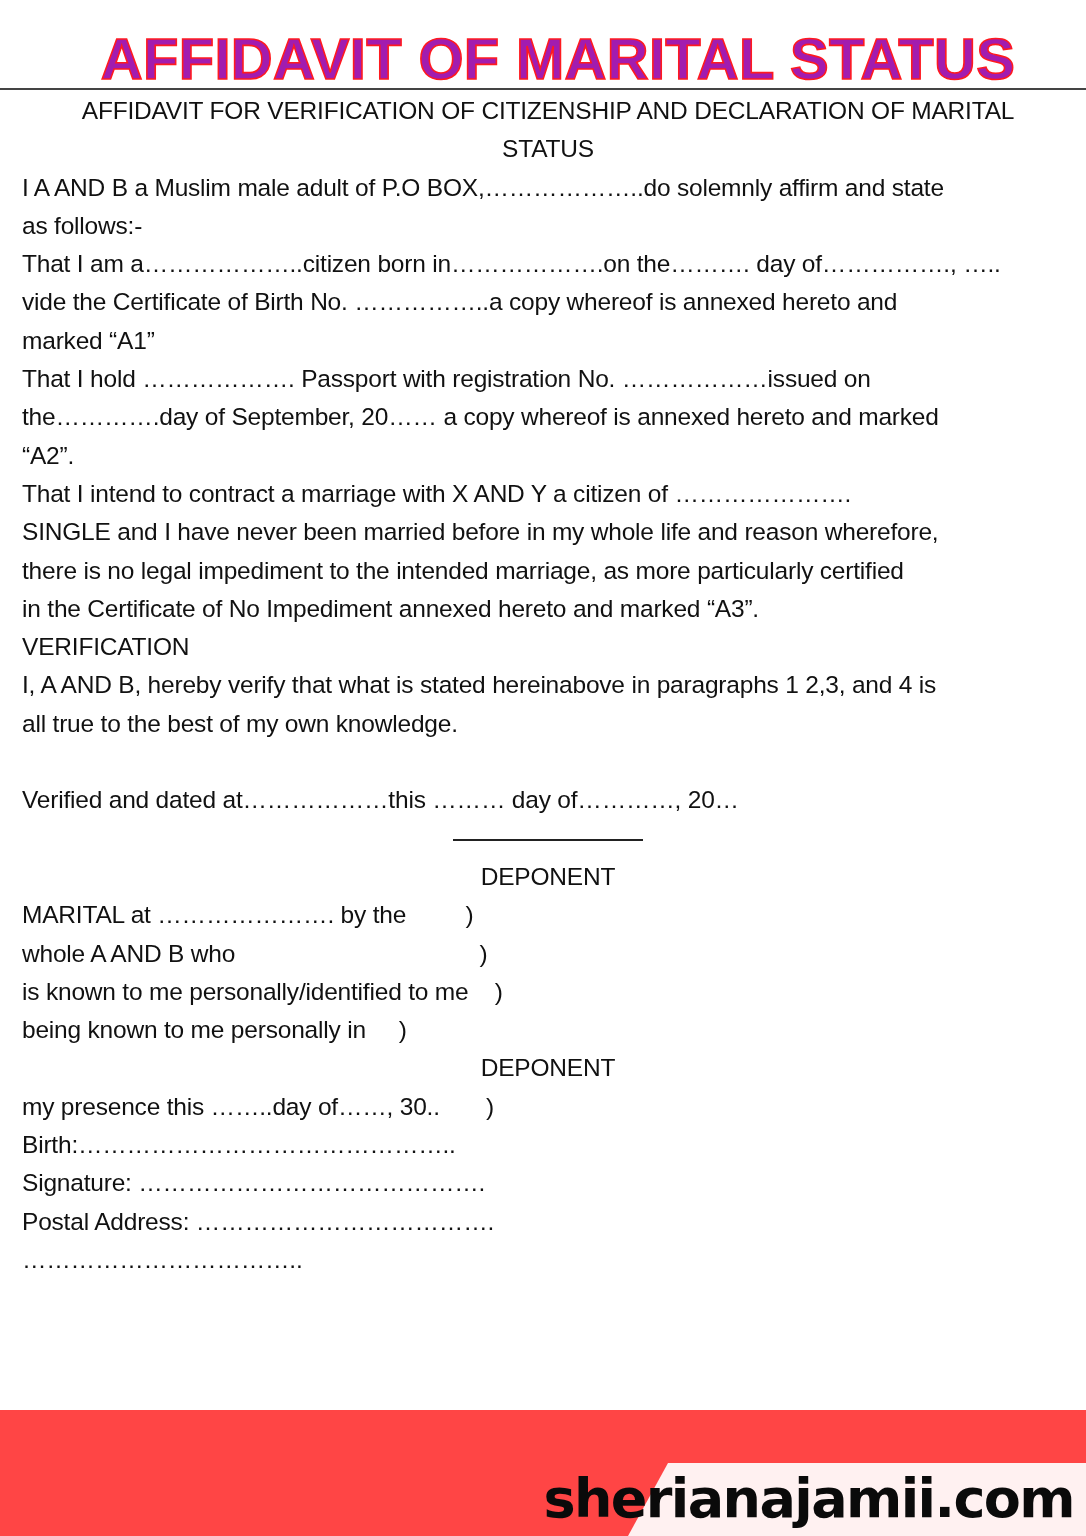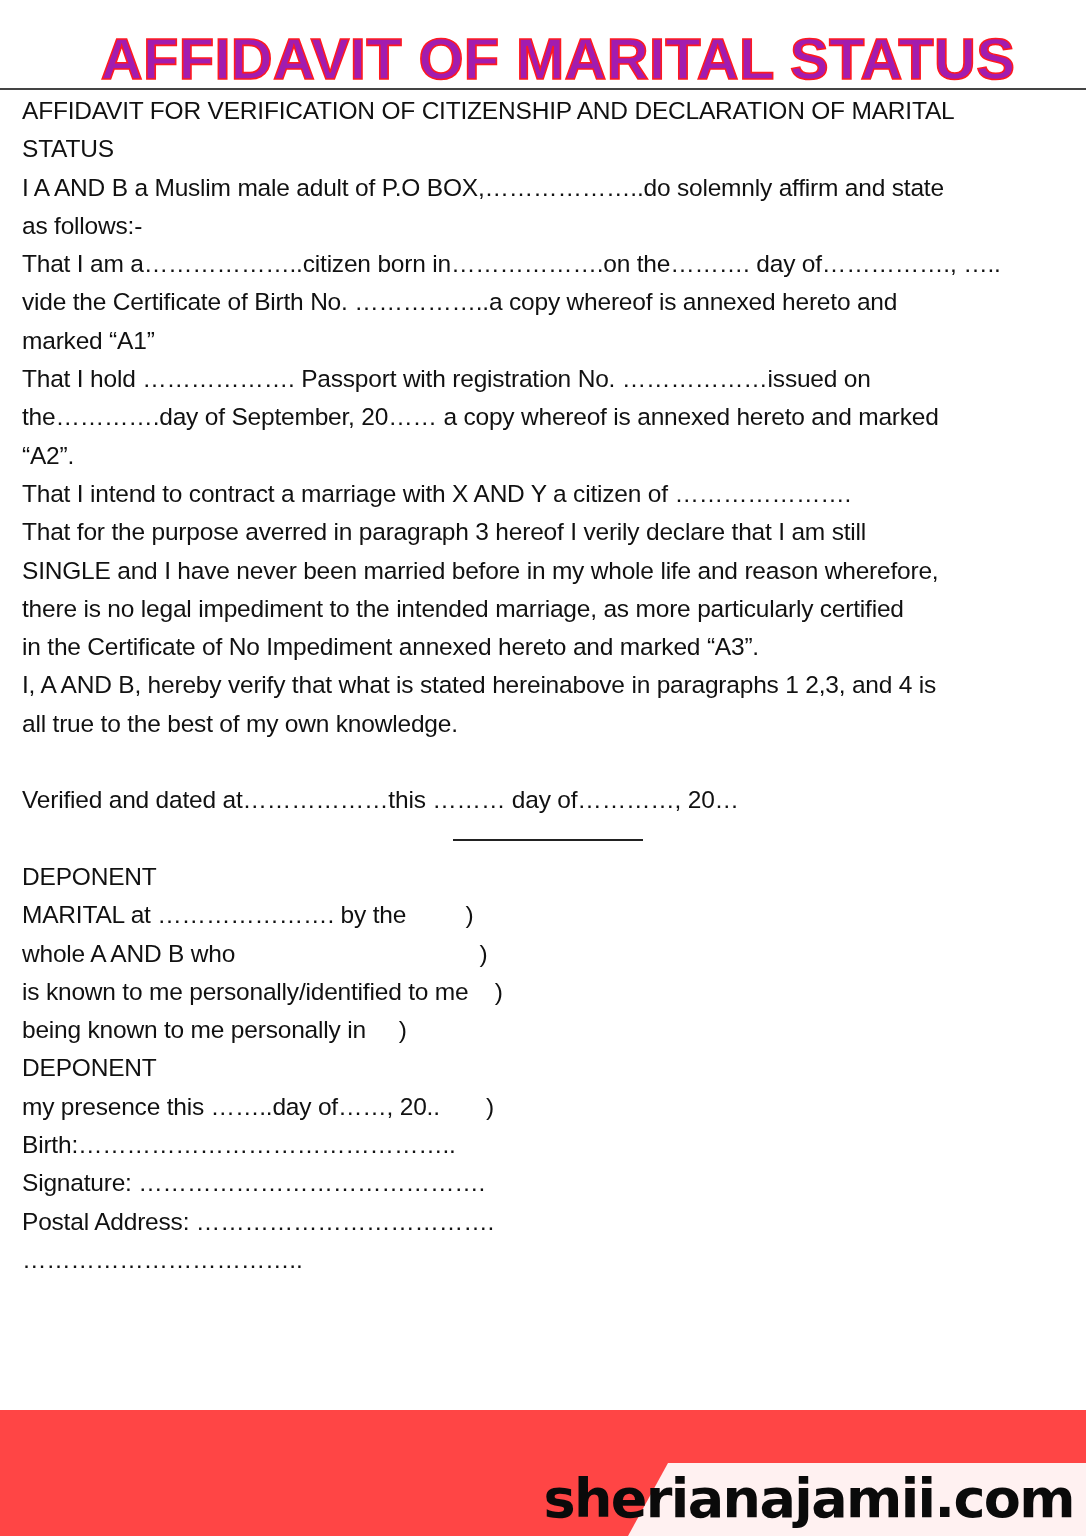--- a/index.html
+++ b/index.html
@@ -18,21 +18,21 @@
     .title-rule {
       position: absolute; left: 0; top: 88px; width: 1086px; height: 2px;
       background: #444444;
     }
     .content {
       position: absolute; left: 22px; top: 92px; width: 1060px;
       font-family: "Liberation Sans", sans-serif; font-size: 24.5px;
       line-height: 38.3px; letter-spacing: -0.2px;
     }
     .line { white-space: pre; margin: 0; height: 38.3px; }
-    .center { text-align: left; width: 1052px; }
+    .center { text-align: center; width: 1052px; }
     .blank { height: 38.3px; }
     .sigline-row { height: 38.3px; position: relative; }
     .sigline {
       position: absolute; left: 431px; top: 19px; width: 190px; height: 2px;
       background: #222222;
     }
     .footer-band {
       position: absolute; left: 0; top: 1410px; width: 1086px; height: 126px;
       background: #ff4545;
     }
@@ -63,45 +63,45 @@
   <div class="line">That I am a………………..citizen born in……………….on the………. day of……………., …..</div>
   <div class="line">vide the Certificate of Birth No. ……………..a copy whereof is annexed hereto and</div>
   <div class="line">marked “A1”</div>
 
   <div class="line">That I hold ………………. Passport with registration No. ………………issued on</div>
   <div class="line">the………….day of September, 20…… a copy whereof is annexed hereto and marked</div>
   <div class="line">“A2”.</div>
 
   <div class="line">That I intend to contract a marriage with X AND Y a citizen of ………………….</div>
 
-  <div class="line">That for the purpose averred in paragraph 3 hereof I verily declare that I am still</div>
   <div class="line">SINGLE and I have never been married before in my whole life and reason wherefore,</div>
   <div class="line">there is no legal impediment to the intended marriage, as more particularly certified</div>
   <div class="line">in the Certificate of No Impediment annexed hereto and marked “A3”.</div>
 
+  <div class="line">VERIFICATION</div>
   <div class="line">I, A AND B, hereby verify that what is stated hereinabove in paragraphs 1 2,3, and 4 is</div>
   <div class="line">all true to the best of my own knowledge.</div>
 
   <div class="blank"></div>
 
   <div class="line">Verified and dated at………………this ……… day of…………, 20…</div>
 
   <div class="sigline-row">
     <div class="sigline"></div>
   </div>
   <div class="line center">DEPONENT</div>
 
   <div class="line">MARITAL at …………………. by the         )</div>
   <div class="line">whole A AND B who                                     )</div>
   <div class="line">is known to me personally/identified to me    )</div>
   <div class="line">being known to me personally in     )</div>
 
   <div class="line center">DEPONENT</div>
 
-  <div class="line">my presence this ……..day of……, 20..       )</div>
+  <div class="line">my presence this ……..day of……, 30..       )</div>
 
   <div class="line">Birth:………………………………………..</div>
   <div class="line">Signature: …………………………………….</div>
   <div class="line">Postal Address: ……………………………….</div>
   <div class="line">……………………………..</div>
 </div>
 
 <div class="footer-band"></div>
 <div class="site-badge"></div>
 <div class="site-text">sherianajamii.com</div>

